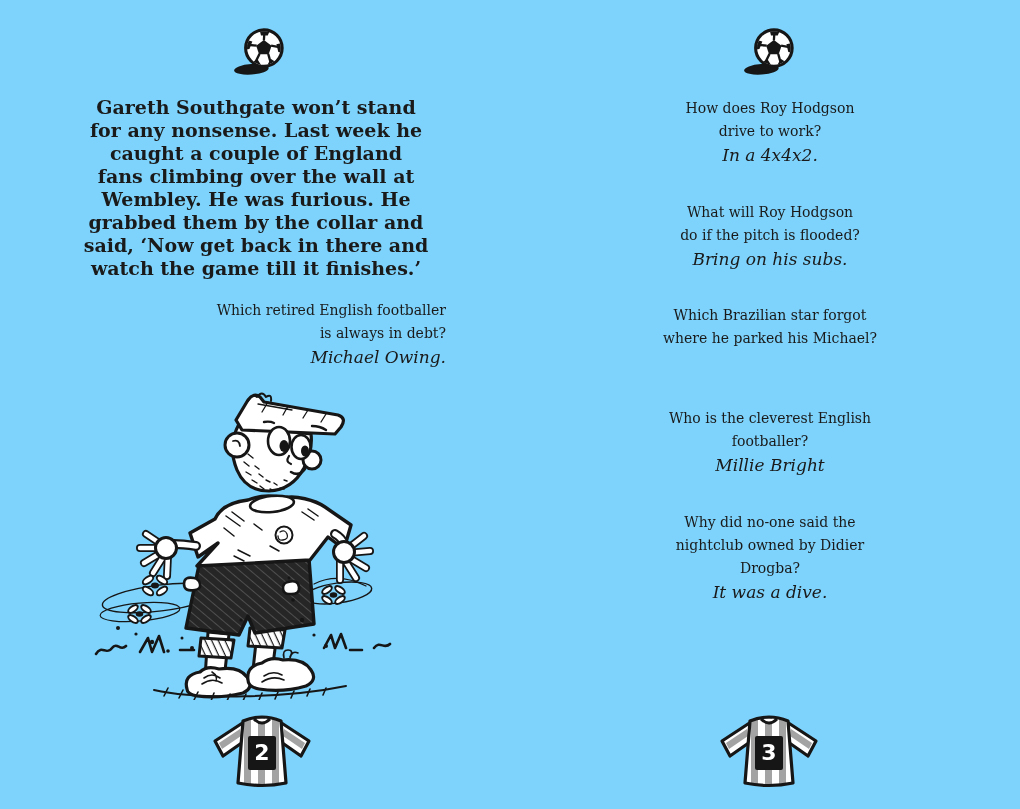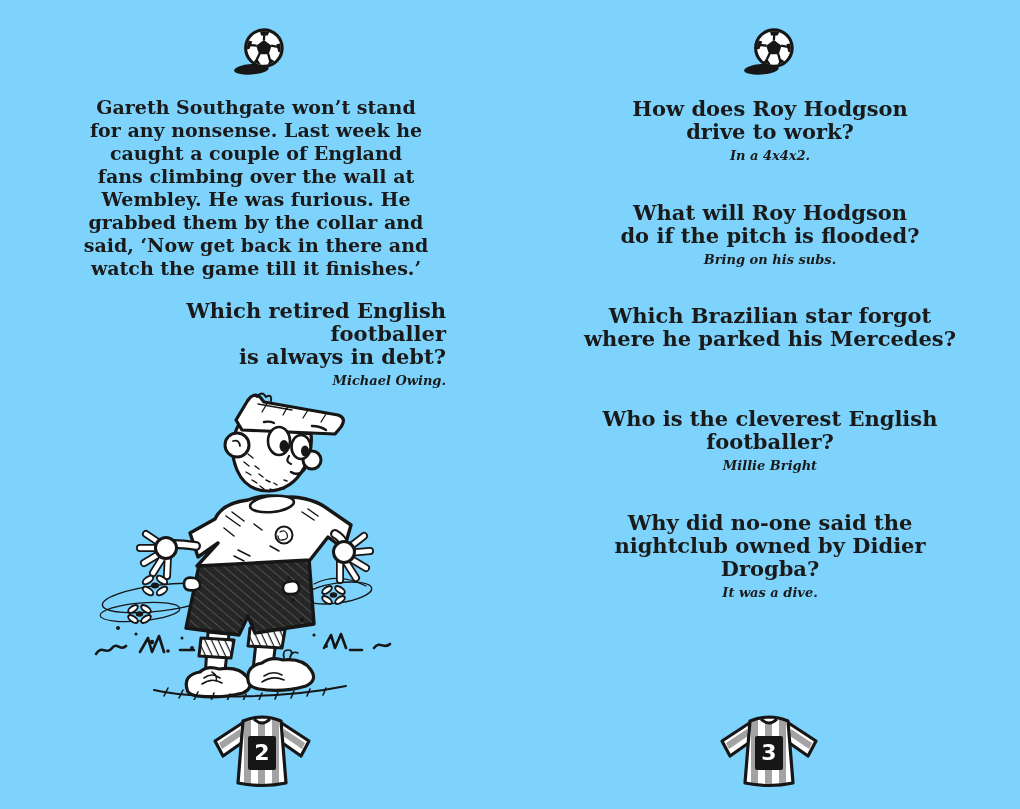--- a/index.html
+++ b/index.html
@@ -8,26 +8,26 @@
     background:#7dd3fc; overflow:hidden;
     font-family:"DejaVu Serif", serif; color:#1a1a1a;
   }
   .abs { position:absolute; }
   .textcol { width:380px; text-align:center; }
   .intro {
     font-weight:bold; font-size:19px; line-height:23px;
     white-space:pre-line;
   }
   .joke-q {
-    font-weight:bold; font-size:21px; line-height:23px;
+    font-weight:normal; font-size:14px; line-height:23px;
     white-space:pre-line;
   }
   .joke-a {
-    font-style:italic; font-size:13px; line-height:23px;
-    white-space:pre-line; margin-top:1px;font-weight:bold;
+    font-style:italic; font-size:17px; line-height:23px;
+    white-space:pre-line; margin-top:1px;
   }
   svg { display:block; }
 </style>
 </head>
 <body>
 
 <div class="spread">
 
   <div>
 
@@ -273,21 +273,21 @@
     </div>
 
     <div class="abs textcol" style="left:580px; top:201px;">
       <div class="joke-q">What will Roy Hodgson
 do if the pitch is flooded?</div>
       <div class="joke-a">Bring on his subs.</div>
     </div>
 
     <div class="abs textcol" style="left:580px; top:304px;">
       <div class="joke-q">Which Brazilian star forgot
-where he parked his Mercedes?</div>
+where he parked his Michael?</div>
     </div>
 
     <div class="abs textcol" style="left:580px; top:407px;text-align:center;">
       <div class="joke-q">Who is the cleverest English
 footballer?</div>
       <div class="joke-a">Millie Bright</div>
     </div>
 
     <div class="abs textcol" style="left:580px; top:511px;">
       <div class="joke-q">Why did no-one said the

